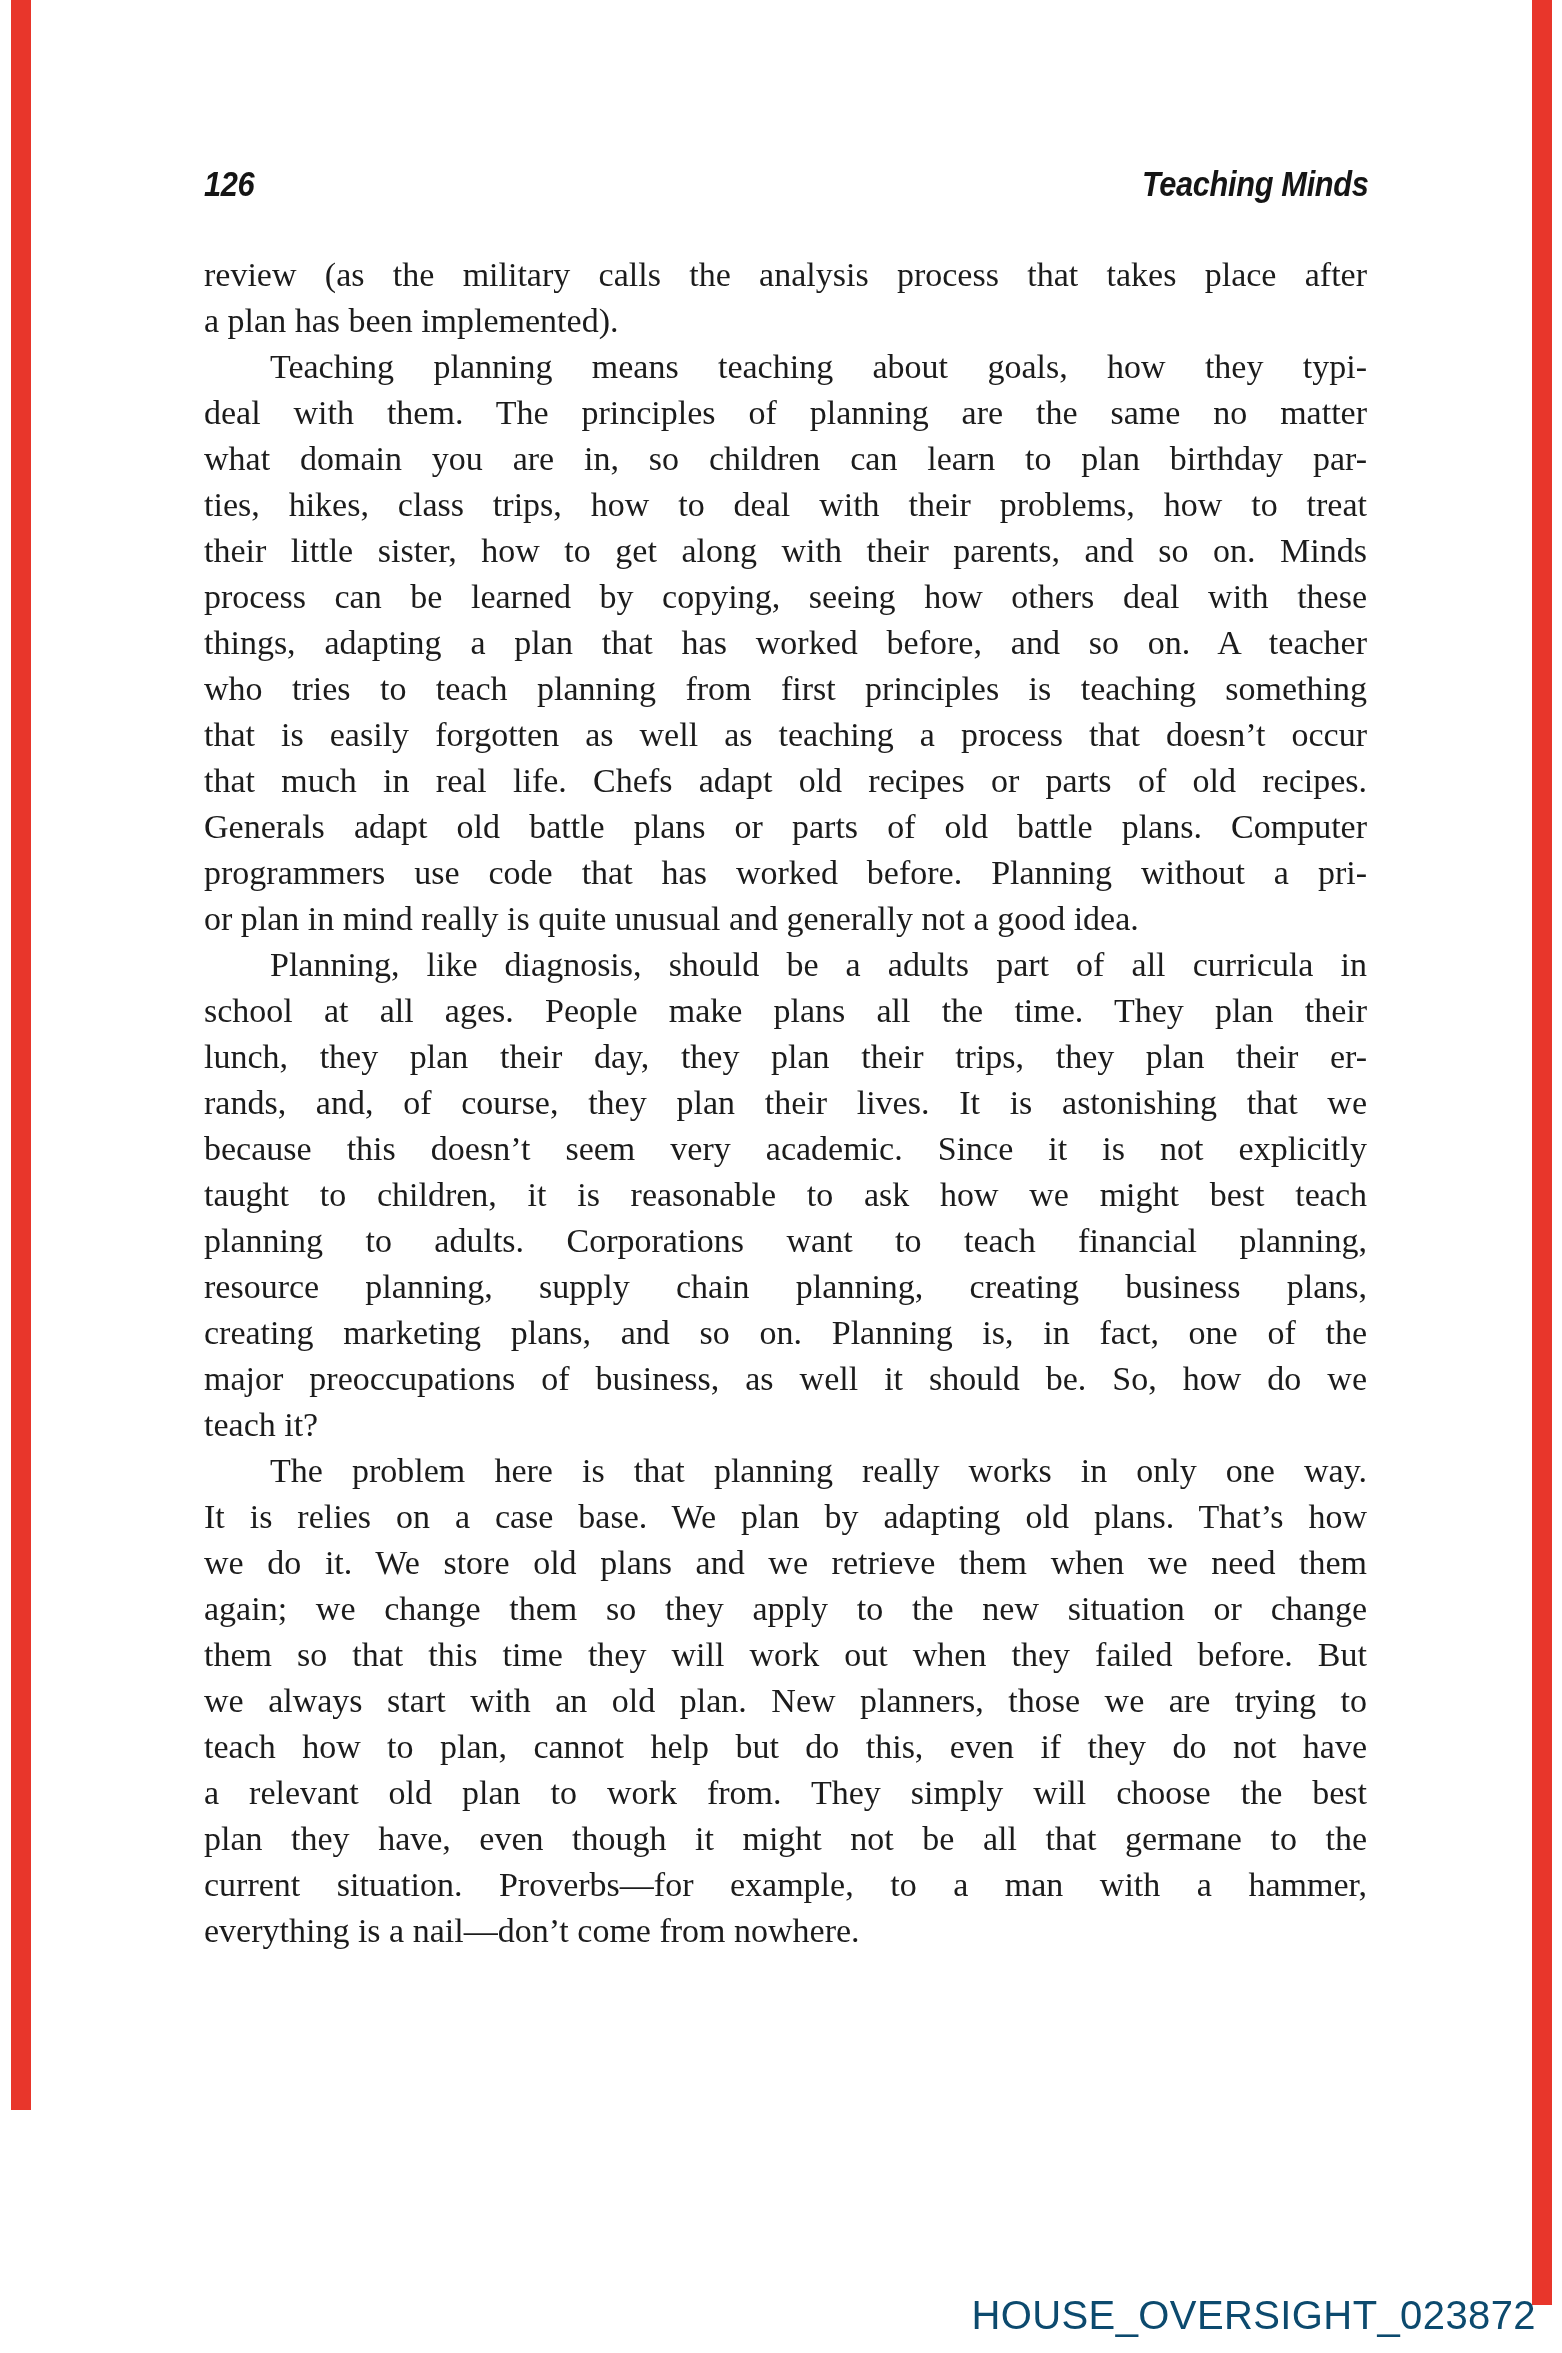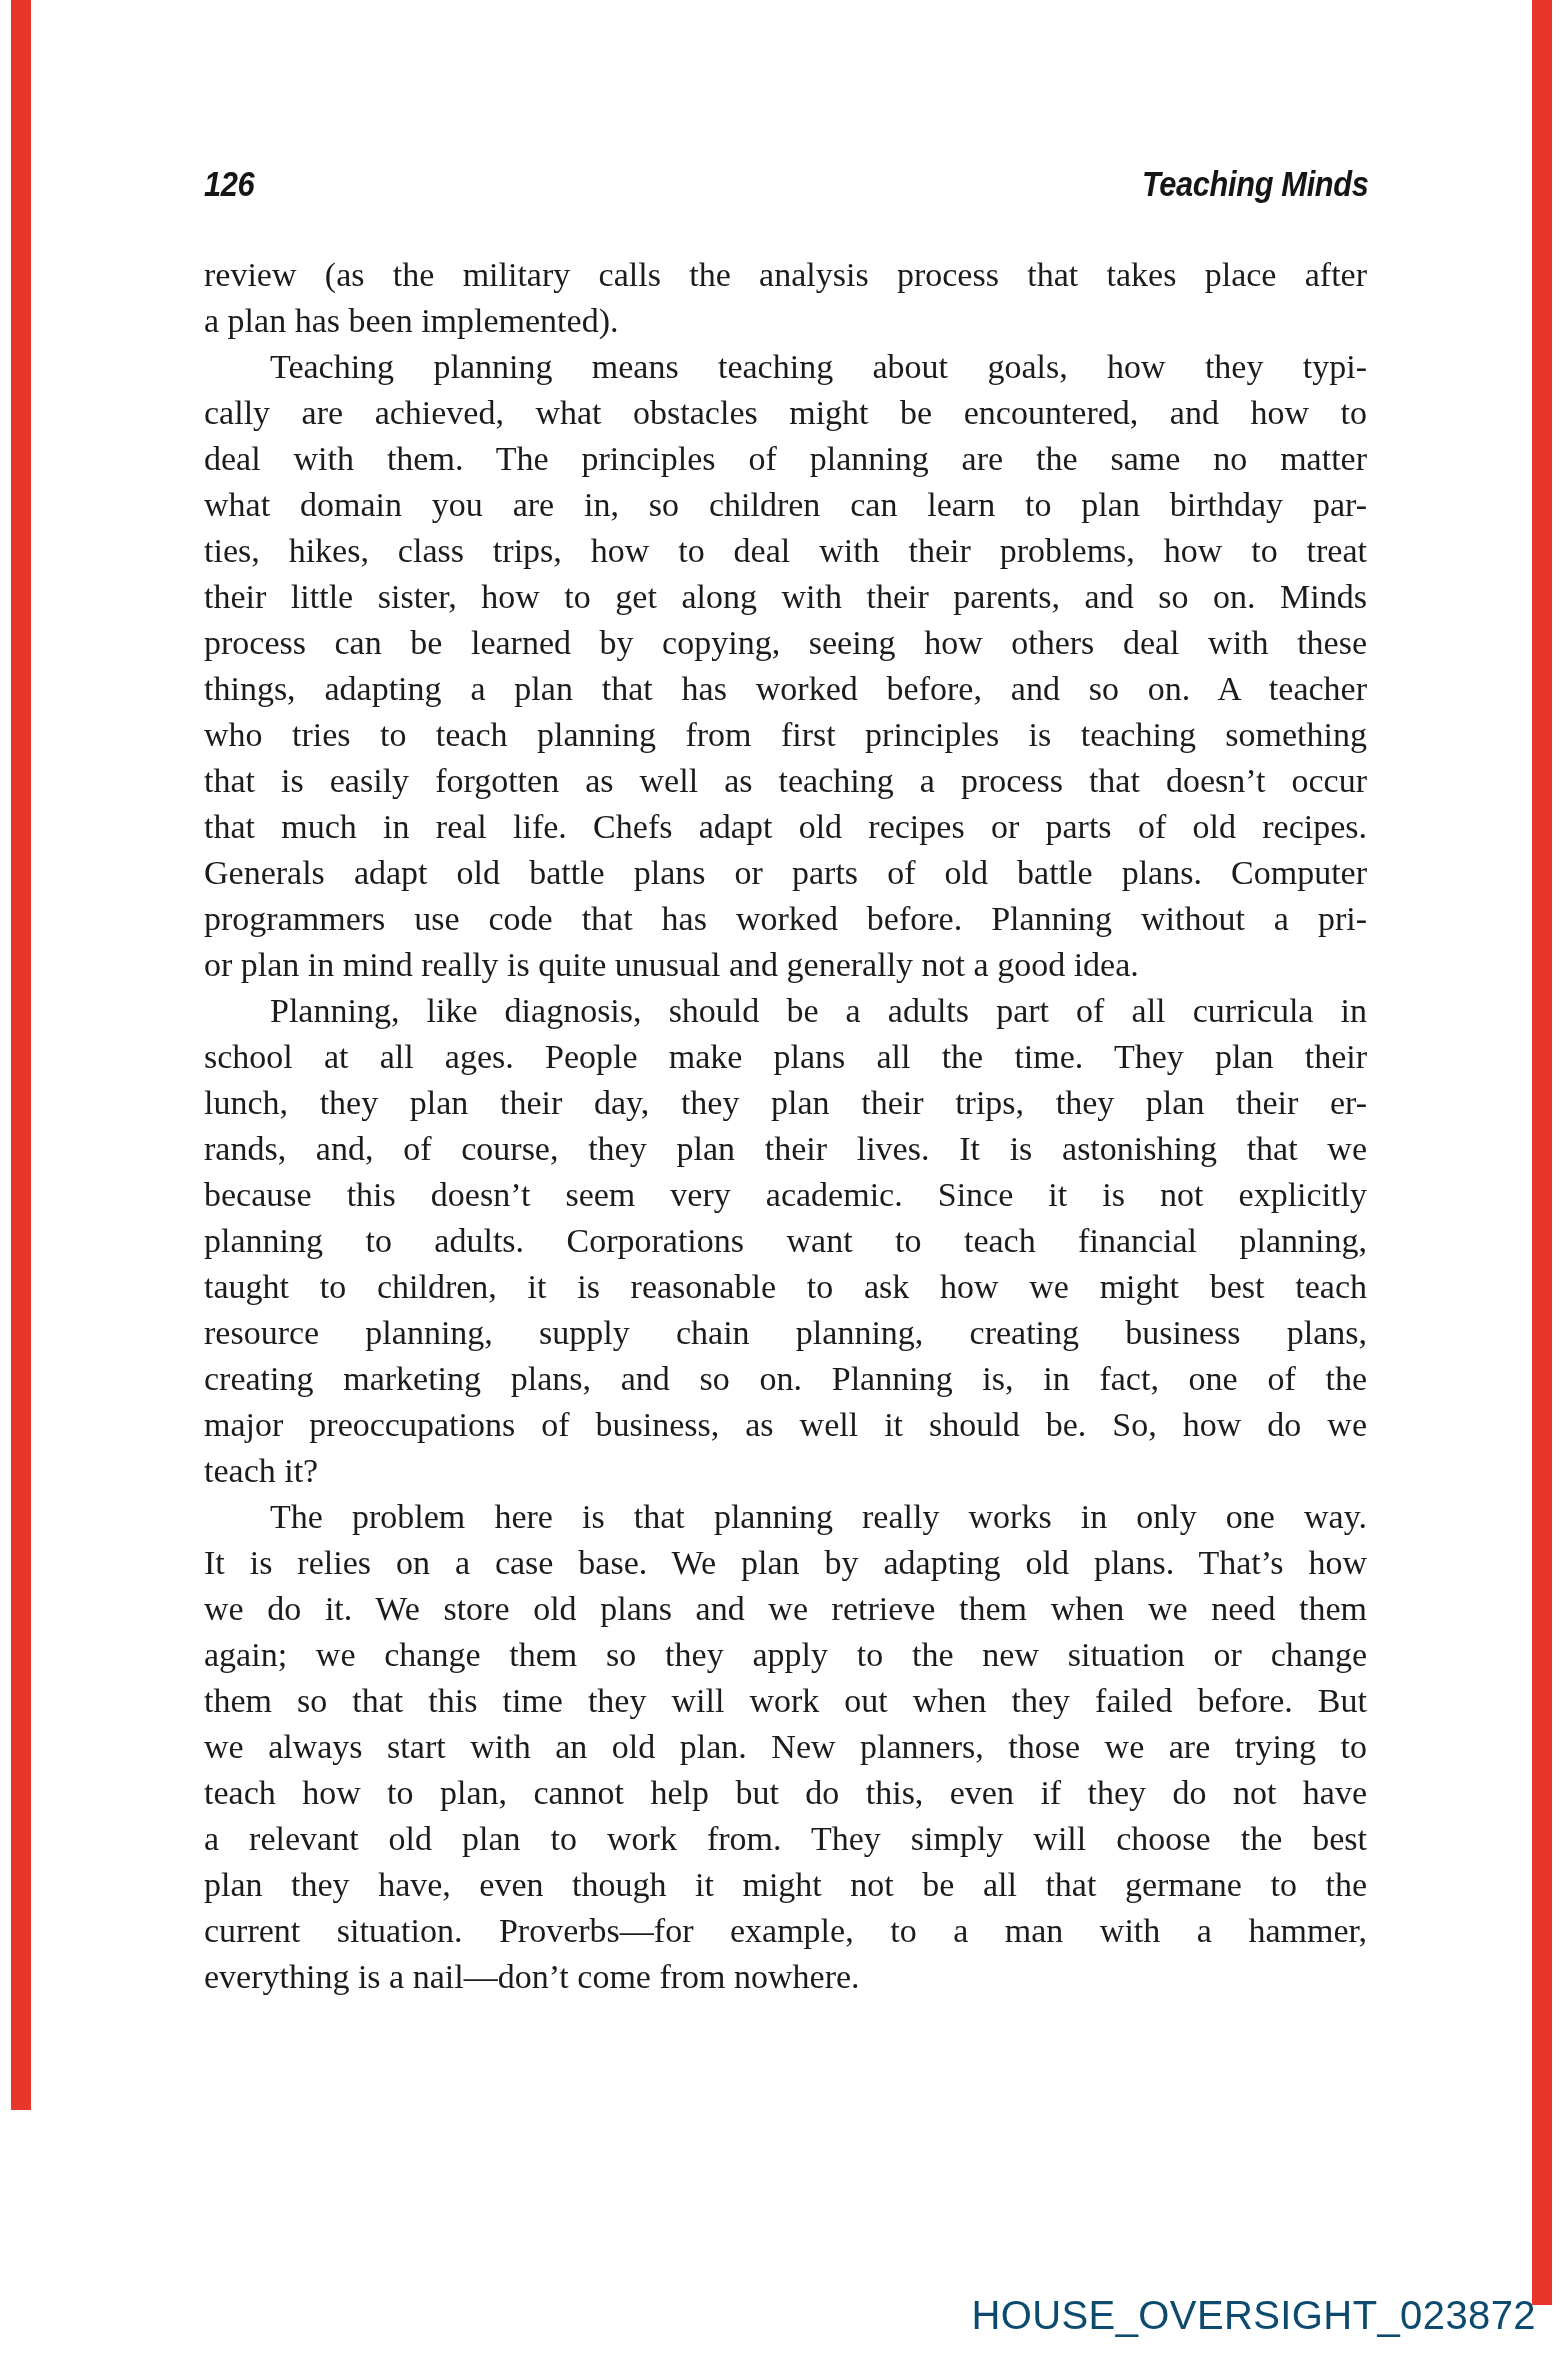--- a/index.html
+++ b/index.html
@@ -85,42 +85,41 @@
     <span class="rtitle">Teaching Minds</span>
   </div>
 
   <div class="body-text">
       <div class="para">
         <div class="line">review (as the military calls the analysis process that takes place after</div>
         <div class="line last">a plan has been implemented).</div>
       </div>
       <div class="para indent">
         <div class="line">Teaching planning means teaching about goals, how they typi-</div>
-        <div class="line">cally are achieved, what obstacles might be encountered, and how to</div>
         <div class="line">deal with them. The principles of planning are the same no matter</div>
         <div class="line">what domain you are in, so children can learn to plan birthday par-</div>
         <div class="line">ties, hikes, class trips, how to deal with their problems, how to treat</div>
         <div class="line">their little sister, how to get along with their parents, and so on. Minds</div>
         <div class="line">process can be learned by copying, seeing how others deal with these</div>
         <div class="line">things, adapting a plan that has worked before, and so on. A teacher</div>
         <div class="line">who tries to teach planning from first principles is teaching something</div>
         <div class="line">that is easily forgotten as well as teaching a process that doesn’t occur</div>
         <div class="line">that much in real life. Chefs adapt old recipes or parts of old recipes.</div>
         <div class="line">Generals adapt old battle plans or parts of old battle plans. Computer</div>
         <div class="line">programmers use code that has worked before. Planning without a pri-</div>
         <div class="line last">or plan in mind really is quite unusual and generally not a good idea.</div>
       </div>
       <div class="para indent">
         <div class="line">Planning, like diagnosis, should be a adults part of all curricula in</div>
         <div class="line">school at all ages. People make plans all the time. They plan their</div>
         <div class="line">lunch, they plan their day, they plan their trips, they plan their er-</div>
         <div class="line">rands, and, of course, they plan their lives. It is astonishing that we</div>
         <div class="line">because this doesn’t seem very academic. Since it is not explicitly</div>
+        <div class="line">taught to children, it is reasonable to ask how we might best teach</div>
         <div class="line">planning to adults. Corporations want to teach financial planning,</div>
-        <div class="line">taught to children, it is reasonable to ask how we might best teach</div>
         <div class="line">resource planning, supply chain planning, creating business plans,</div>
         <div class="line">creating marketing plans, and so on. Planning is, in fact, one of the</div>
         <div class="line">major preoccupations of business, as well it should be. So, how do we</div>
         <div class="line last">teach it?</div>
       </div>
       <div class="para indent">
         <div class="line">The problem here is that planning really works in only one way.</div>
         <div class="line">It is relies on a case base. We plan by adapting old plans. That’s how</div>
         <div class="line">we do it. We store old plans and we retrieve them when we need them</div>
         <div class="line">again; we change them so they apply to the new situation or change</div>

